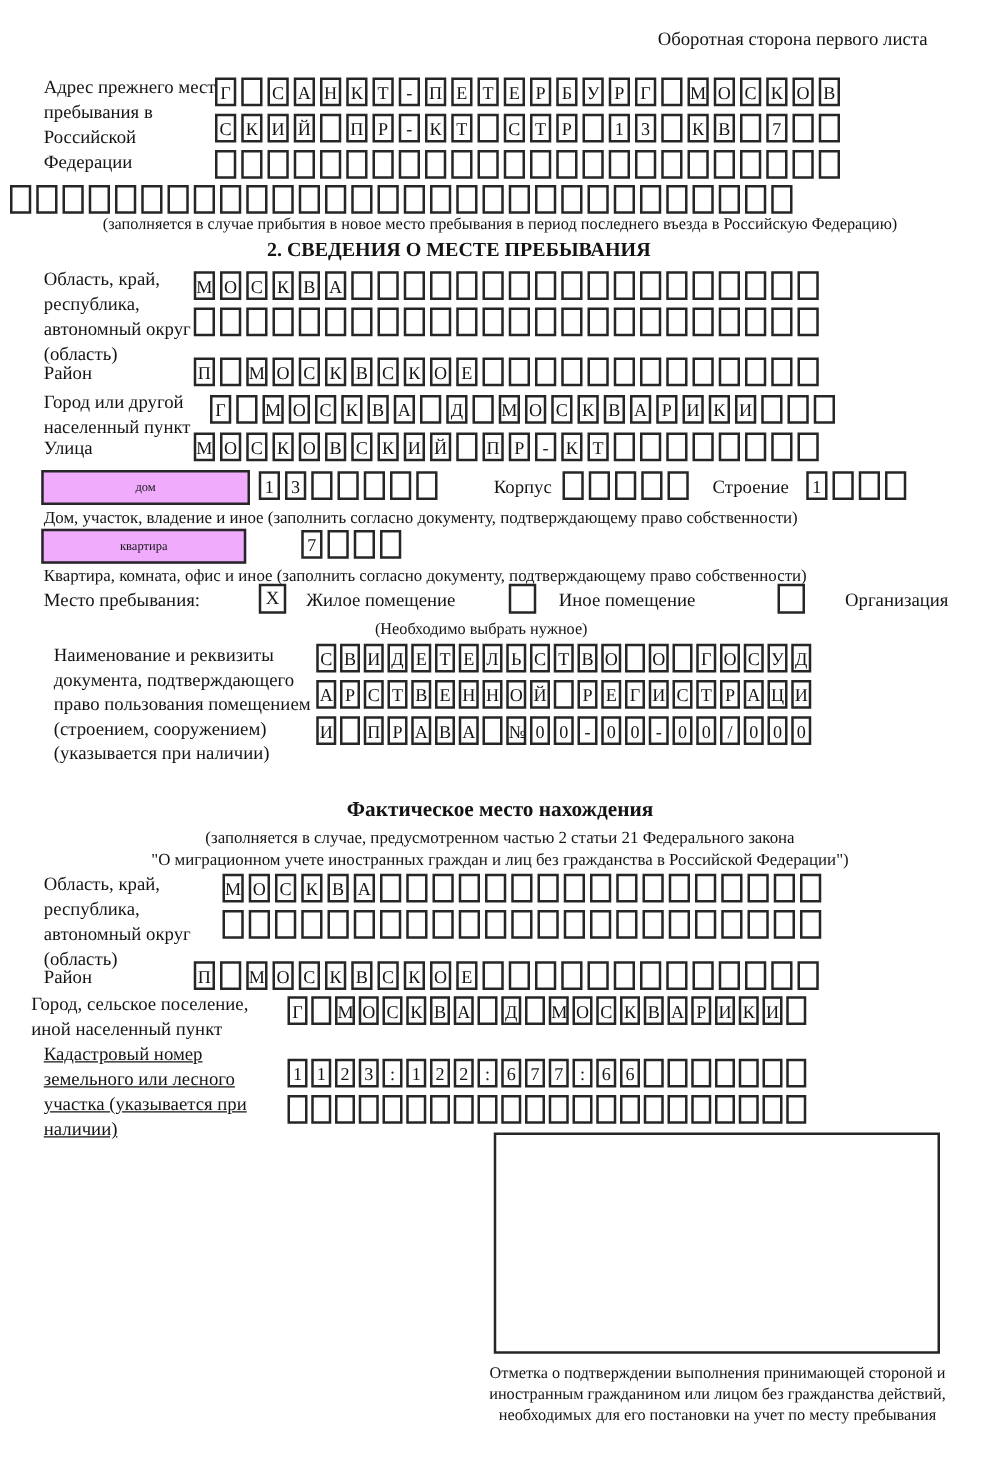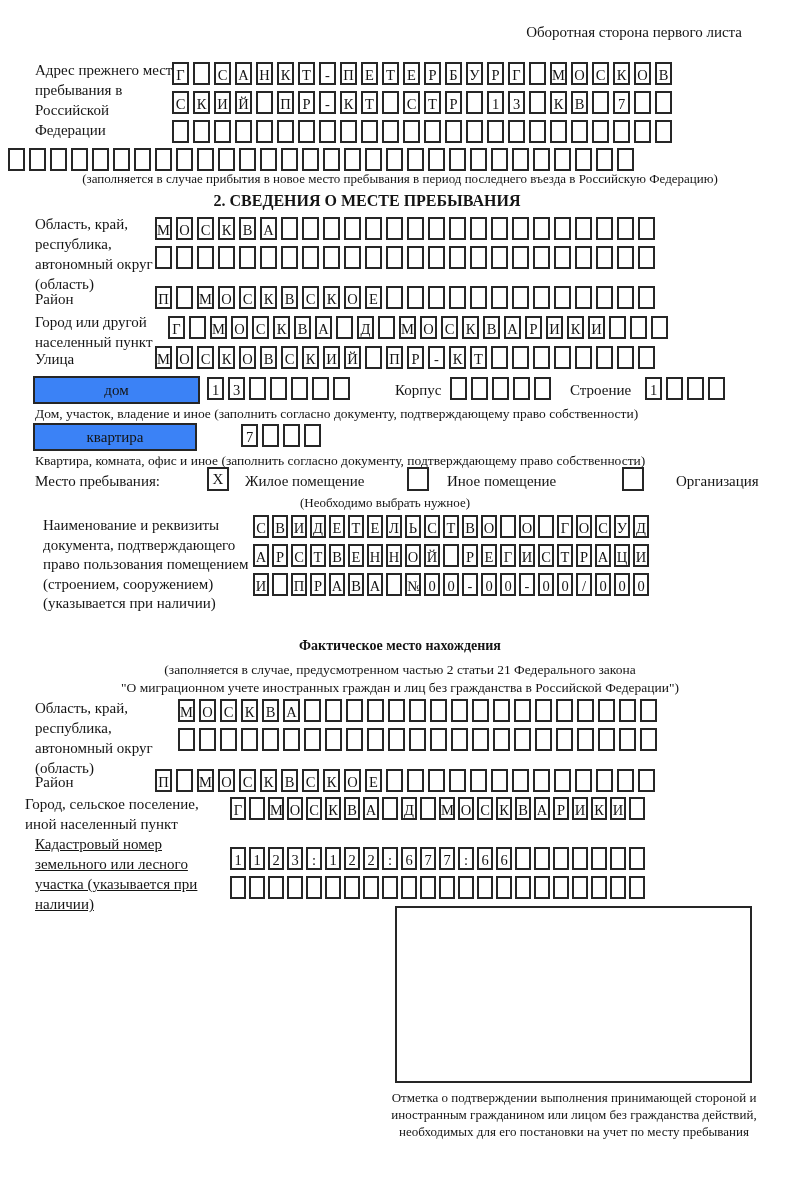--- a/index.html
+++ b/index.html
@@ -15,21 +15,21 @@
   .bold { font-weight:bold; }
   .cellrow { white-space:nowrap; height:27px; }
   .cell {
     display:inline-block; width:17px; height:23px; border:2px solid #262626;
     margin-right:4px; text-align:center; font-size:14.5px; line-height:22px;
     vertical-align:top; background:#fff;
   }
   .tight .cell { margin-right:3px; width:16px; }
   .labelbox {
     border:2px solid #262626; height:28px; text-align:center;
-    font-size:15px; line-height:25px; background:#3b82f6;
+    font-size:10px; line-height:25px; background:#f0abfc;
   }
   .checkbox {
     display:inline-block; width:22px; height:24px; border:2px solid #262626;
     text-align:center; font-size:15px; line-height:21px; vertical-align:middle;
     background:#fff;
   }
   .stampbox { border:2px solid #262626; background:#fff; }
   .note { font-size:13px; }
   .cap { font-size:13.5px; }
 </style>
@@ -81,21 +81,21 @@
   <div class="abs lbl" style="top:471px;left:447px;">Иное помещение</div>
   <span class="abs checkbox" style="top:467px;left:622px;"></span>
   <div class="abs lbl" style="top:471px;left:676px;">Организация</div>
   <div class="abs note center" style="top:495px;left:235px;width:300px;">(Необходимо выбрать нужное)</div>
 
   <div class="abs lbl" style="top:516px;left:43px;width:218px;line-height:1.3;">Наименование и реквизиты документа, подтверждающего право пользования помещением (строением, сооружением) (указывается при наличии)</div>
   <div class="abs cellrow tight" style="top:515px;left:253px;"><span class="cell">С</span><span class="cell">В</span><span class="cell">И</span><span class="cell">Д</span><span class="cell">Е</span><span class="cell">Т</span><span class="cell">Е</span><span class="cell">Л</span><span class="cell">Ь</span><span class="cell">С</span><span class="cell">Т</span><span class="cell">В</span><span class="cell">О</span><span class="cell"></span><span class="cell">О</span><span class="cell"></span><span class="cell">Г</span><span class="cell">О</span><span class="cell">С</span><span class="cell">У</span><span class="cell">Д</span></div>
   <div class="abs cellrow tight" style="top:544px;left:253px;"><span class="cell">А</span><span class="cell">Р</span><span class="cell">С</span><span class="cell">Т</span><span class="cell">В</span><span class="cell">Е</span><span class="cell">Н</span><span class="cell">Н</span><span class="cell">О</span><span class="cell">Й</span><span class="cell"></span><span class="cell">Р</span><span class="cell">Е</span><span class="cell">Г</span><span class="cell">И</span><span class="cell">С</span><span class="cell">Т</span><span class="cell">Р</span><span class="cell">А</span><span class="cell">Ц</span><span class="cell">И</span></div>
   <div class="abs cellrow tight" style="top:573px;left:253px;"><span class="cell">И</span><span class="cell"></span><span class="cell">П</span><span class="cell">Р</span><span class="cell">А</span><span class="cell">В</span><span class="cell">А</span><span class="cell"></span><span class="cell">№</span><span class="cell">0</span><span class="cell">0</span><span class="cell">-</span><span class="cell">0</span><span class="cell">0</span><span class="cell">-</span><span class="cell">0</span><span class="cell">0</span><span class="cell">/</span><span class="cell">0</span><span class="cell">0</span><span class="cell">0</span></div>
 
-  <div class="abs bold center" style="top:638px;left:0;width:800px;font-size:14px;">Фактическое место нахождения</div>
+  <div class="abs bold center" style="top:638px;left:0;width:800px;font-size:17px;">Фактическое место нахождения</div>
   <div class="abs cap center" style="top:662px;left:0;width:800px;">(заполняется в случае, предусмотренном частью 2 статьи 21 Федерального закона</div>
   <div class="abs cap center" style="top:680px;left:0;width:800px;">"О миграционном учете иностранных граждан и лиц без гражданства в Российской Федерации")</div>
 
   <div class="abs lbl" style="top:698px;left:35px;width:158px;">Область, край, республика, автономный округ (область)</div>
   <div class="abs cellrow" style="top:699px;left:178px;"><span class="cell">М</span><span class="cell">О</span><span class="cell">С</span><span class="cell">К</span><span class="cell">В</span><span class="cell">А</span><span class="cell"></span><span class="cell"></span><span class="cell"></span><span class="cell"></span><span class="cell"></span><span class="cell"></span><span class="cell"></span><span class="cell"></span><span class="cell"></span><span class="cell"></span><span class="cell"></span><span class="cell"></span><span class="cell"></span><span class="cell"></span><span class="cell"></span><span class="cell"></span><span class="cell"></span></div>
   <div class="abs cellrow" style="top:728px;left:178px;"><span class="cell"></span><span class="cell"></span><span class="cell"></span><span class="cell"></span><span class="cell"></span><span class="cell"></span><span class="cell"></span><span class="cell"></span><span class="cell"></span><span class="cell"></span><span class="cell"></span><span class="cell"></span><span class="cell"></span><span class="cell"></span><span class="cell"></span><span class="cell"></span><span class="cell"></span><span class="cell"></span><span class="cell"></span><span class="cell"></span><span class="cell"></span><span class="cell"></span><span class="cell"></span></div>
 
   <div class="abs lbl" style="top:772px;left:35px;">Район</div>
   <div class="abs cellrow" style="top:769px;left:155px;"><span class="cell">П</span><span class="cell"></span><span class="cell">М</span><span class="cell">О</span><span class="cell">С</span><span class="cell">К</span><span class="cell">В</span><span class="cell">С</span><span class="cell">К</span><span class="cell">О</span><span class="cell">Е</span><span class="cell"></span><span class="cell"></span><span class="cell"></span><span class="cell"></span><span class="cell"></span><span class="cell"></span><span class="cell"></span><span class="cell"></span><span class="cell"></span><span class="cell"></span><span class="cell"></span><span class="cell"></span><span class="cell"></span></div>
 

